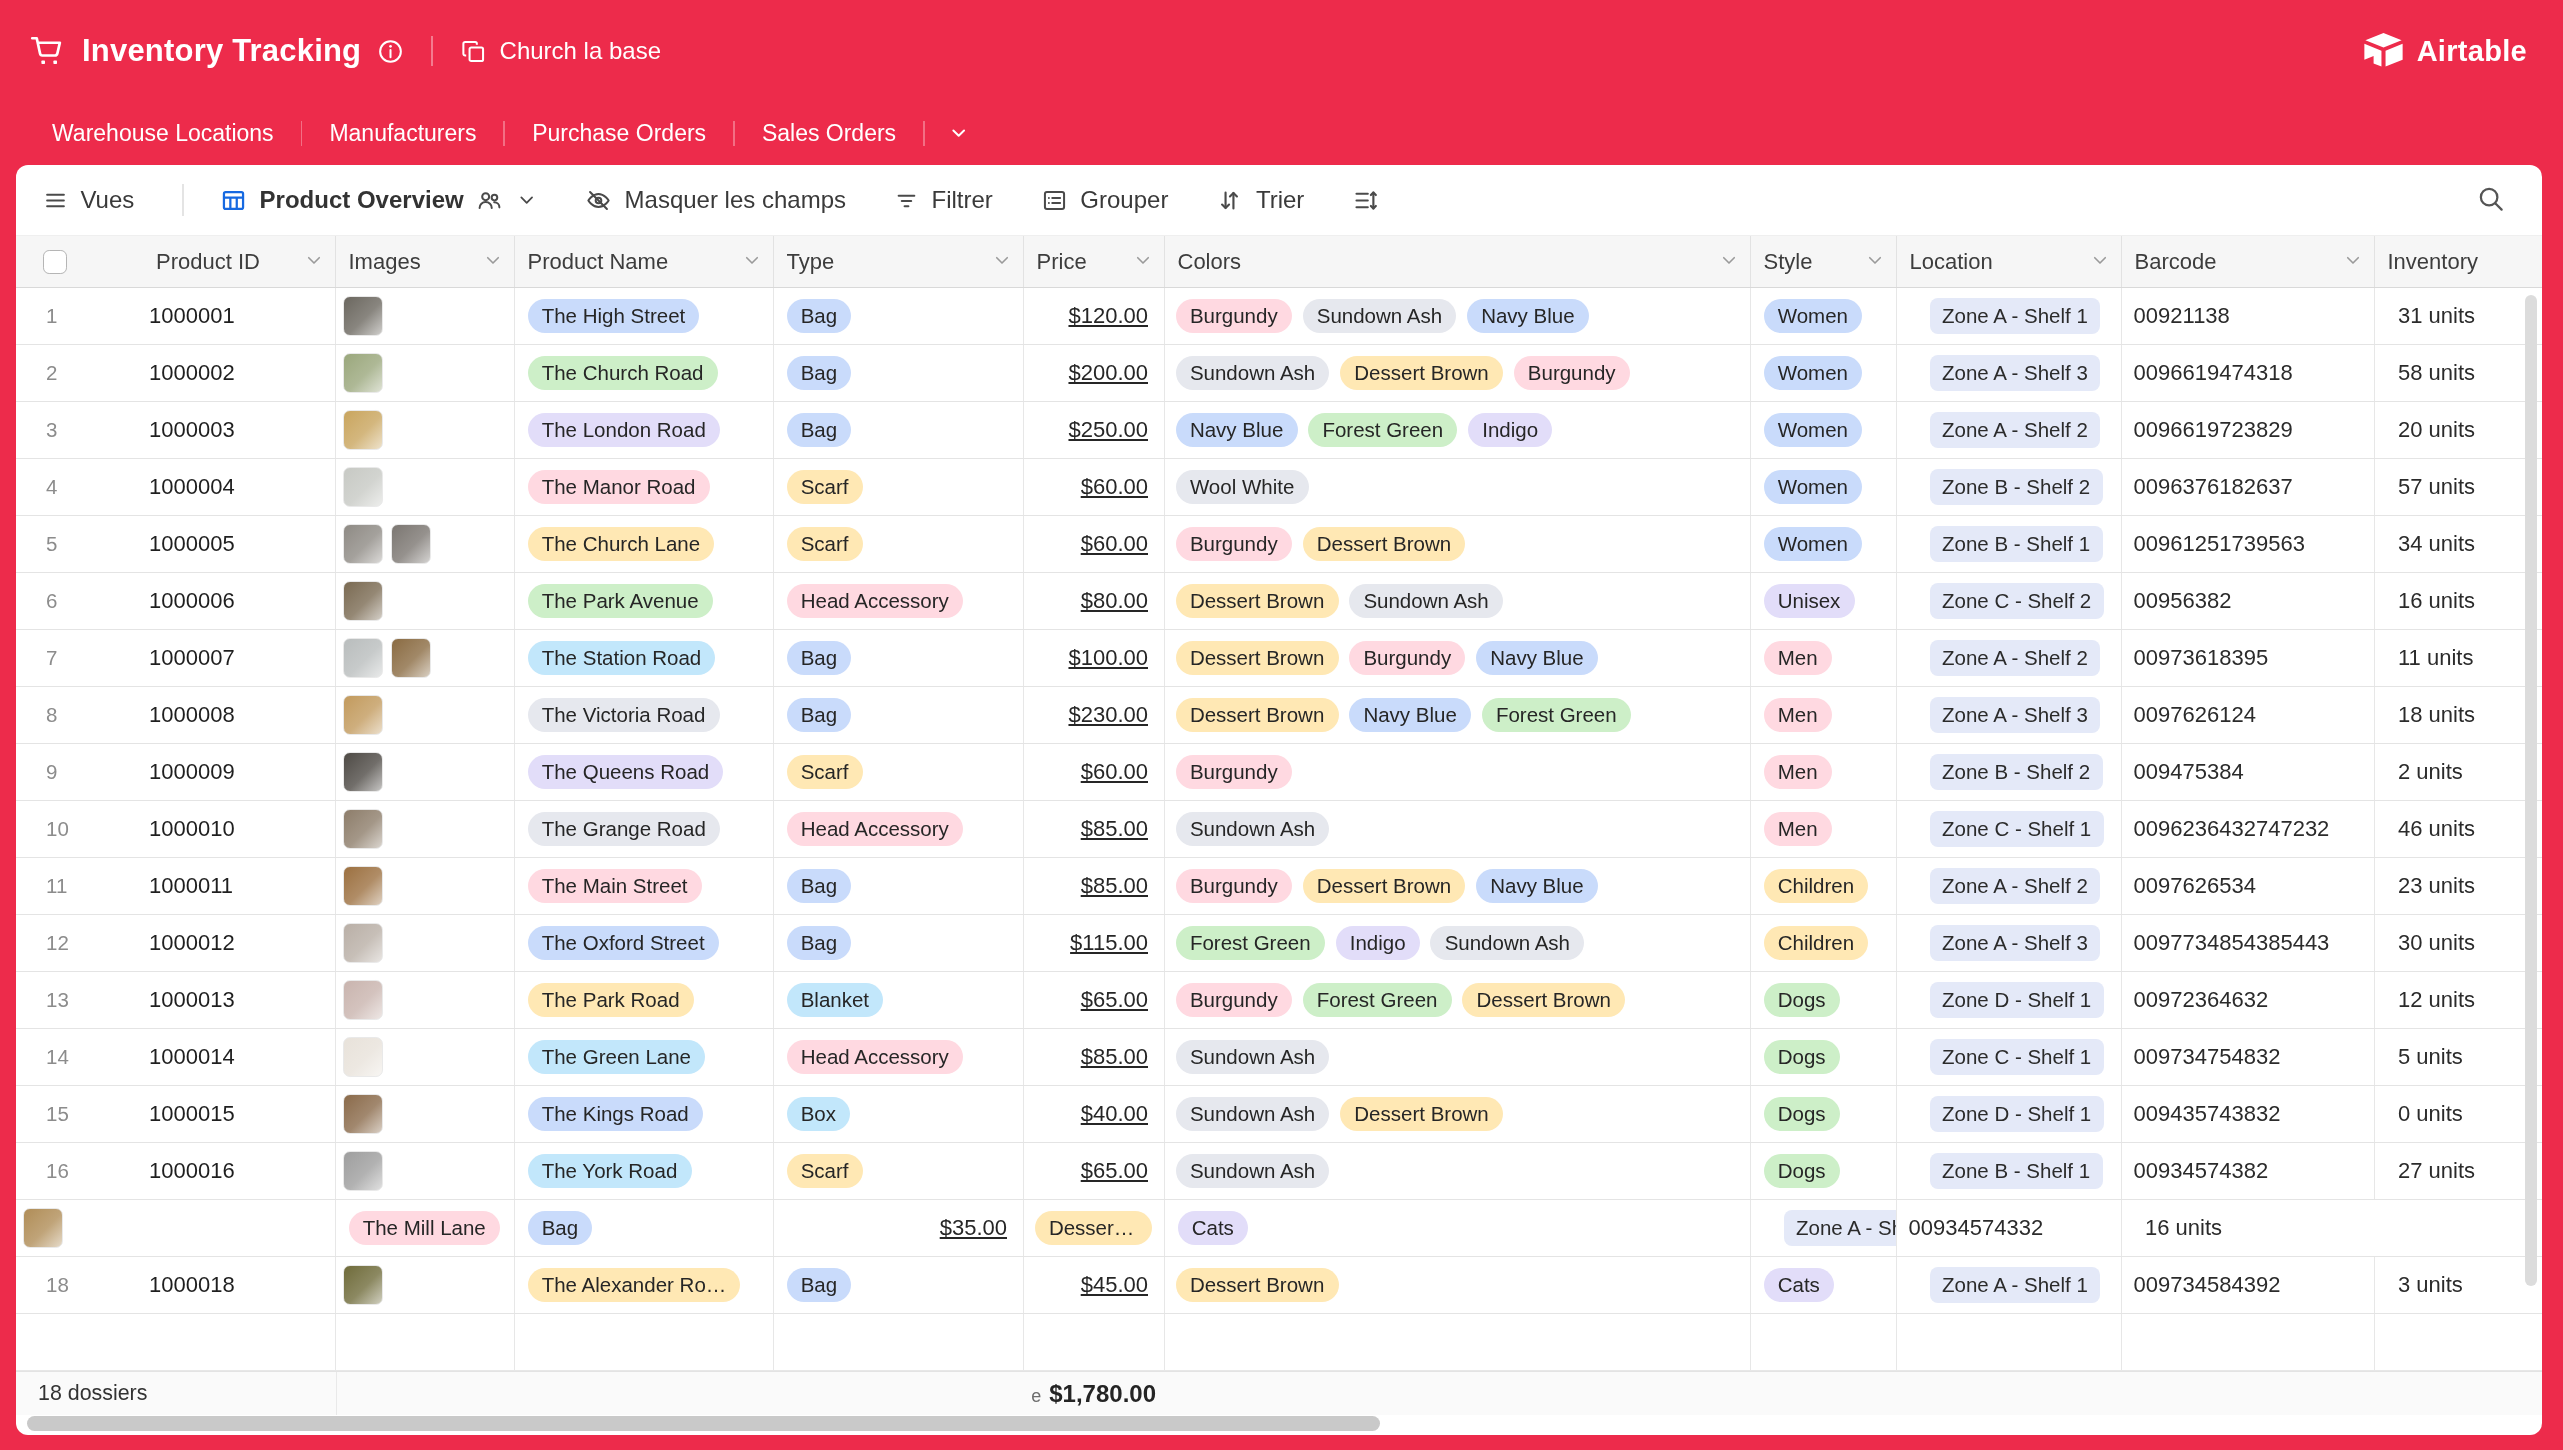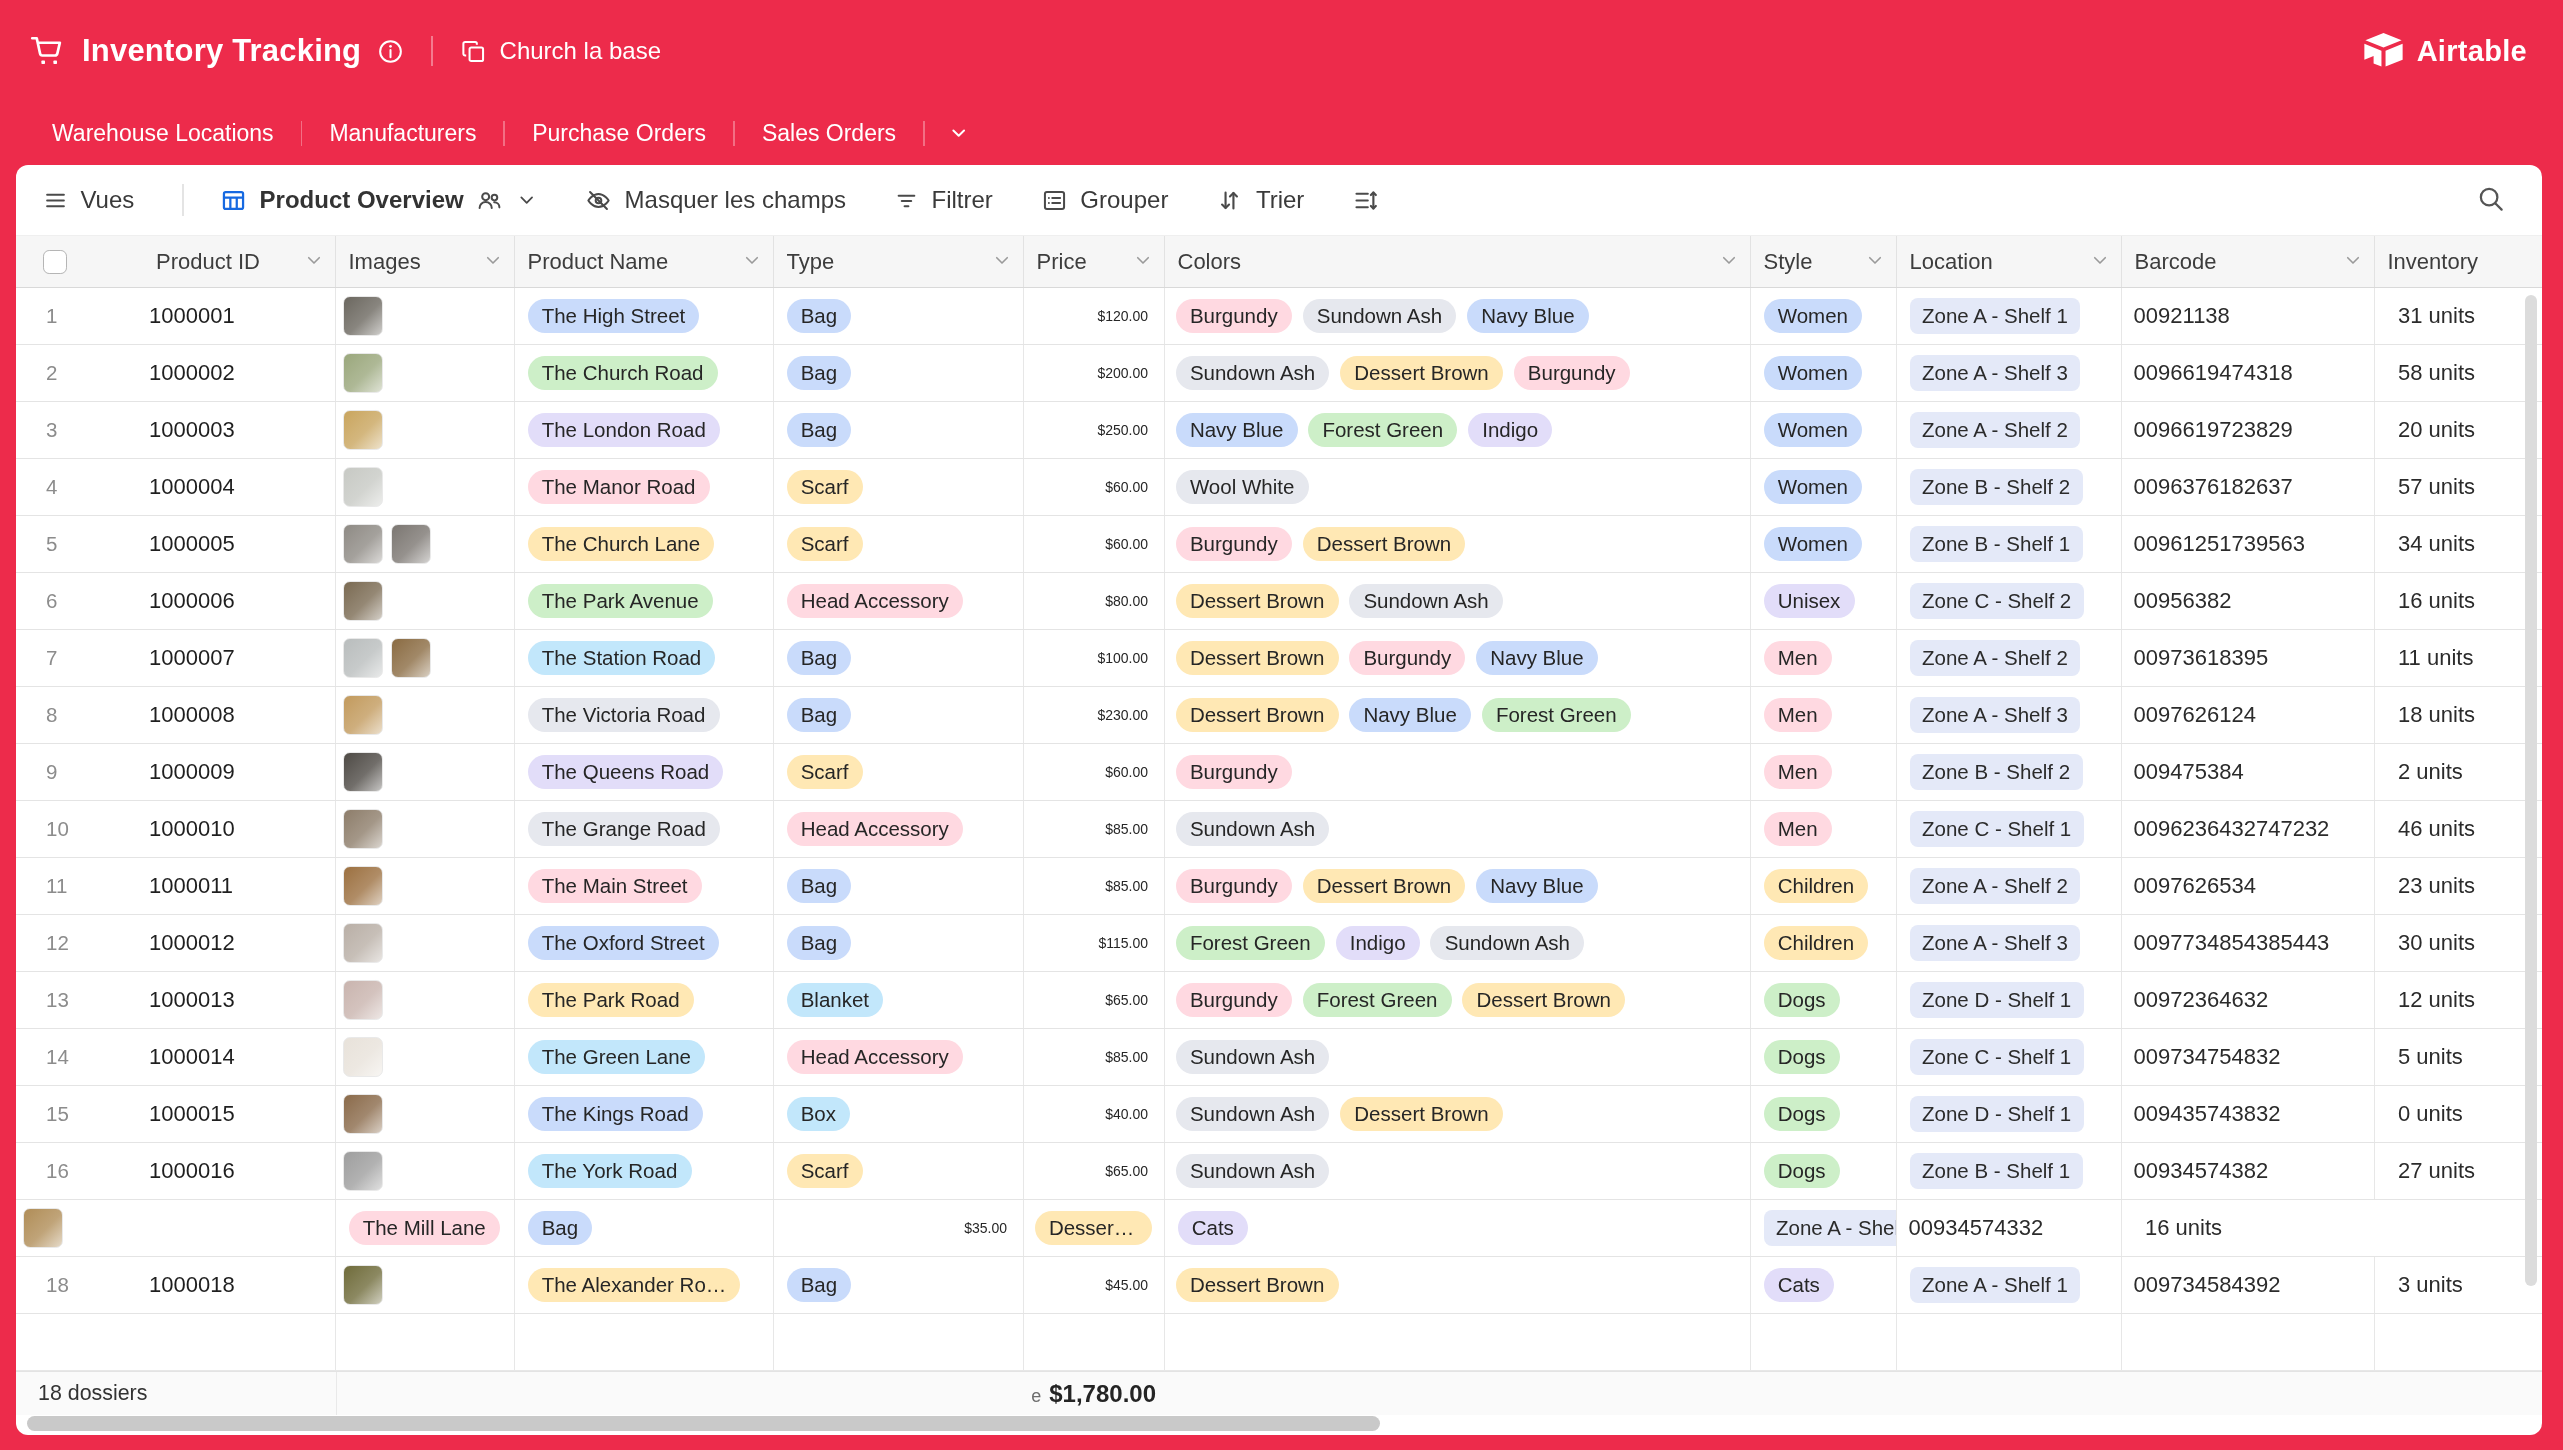--- a/index.html
+++ b/index.html
@@ -55,22 +55,22 @@
   .tbody{}
   .trow{height:57px;border-bottom:0.9px solid #e4e4e4;box-sizing:border-box;background:#fff;}
   .cell{display:flex;align-items:center;border-right:0.9px solid #e7e7e7;box-sizing:border-box;padding:0 12.5px;overflow:hidden;}
   .cell:last-child{border-right:none;}
   .c-id{padding-left:30px;}
   .rnum{width:103px;font-size:20.5px;color:#8c8c8c;flex:0 0 auto;}
   .pid{font-size:22px;color:#1f1f1f;font-weight:500;}
   .c-img{padding-left:7.1px;gap:8px;}
   .thumb{width:40px;height:40px;border-radius:7.1px;border:1.8px solid #e9e9e9;box-sizing:border-box;flex:0 0 auto;}
   .pill{font-size:20.5px;color:#262626;padding:5.3px 14.2px;border-radius:889px;white-space:nowrap;max-width:100%;overflow:hidden;text-overflow:ellipsis;box-sizing:border-box;}
-  .chip{font-size:20.5px;color:#2b2b2b;padding:6.2px 12.5px;border-radius:8px;background:#E4E9F8;white-space:nowrap;}
-  .c-price{justify-content:flex-end;padding-right:16px;font-size:14px;color:#262626;}
+  .chip{font-size:20.5px;color:#2b2b2b;padding:6.2px 12.5px;border-radius:8px;background:#E4E9F8;white-space:nowrap;margin-left:20px;}
+  .c-price{justify-content:flex-end;padding-right:16px;font-size:22px;color:#262626;text-decoration:underline;}
   .c-colors{gap:10.7px;padding-left:10.7px;}
   .c-bar{font-size:22px;color:#2b2b2b;padding-left:11.6px;}
   .c-inv{font-size:22px;color:#2b2b2b;padding-left:23px;}
 
   .empty-row{height:57px;border-bottom:0.9px solid #e7e7e7;box-sizing:border-box;background:#fff;}
   .empty-row .cell{height:100%;}
 
   
   .tfoot{position:relative;height:44px;background:#fafafa;border-top:0.9px solid #e3e3e3;display:flex;align-items:center;box-sizing:border-box;}
   .tfoot .col-div{position:absolute;left:320px;top:0;bottom:0;width:0.9px;background:#e9e9e9;}

